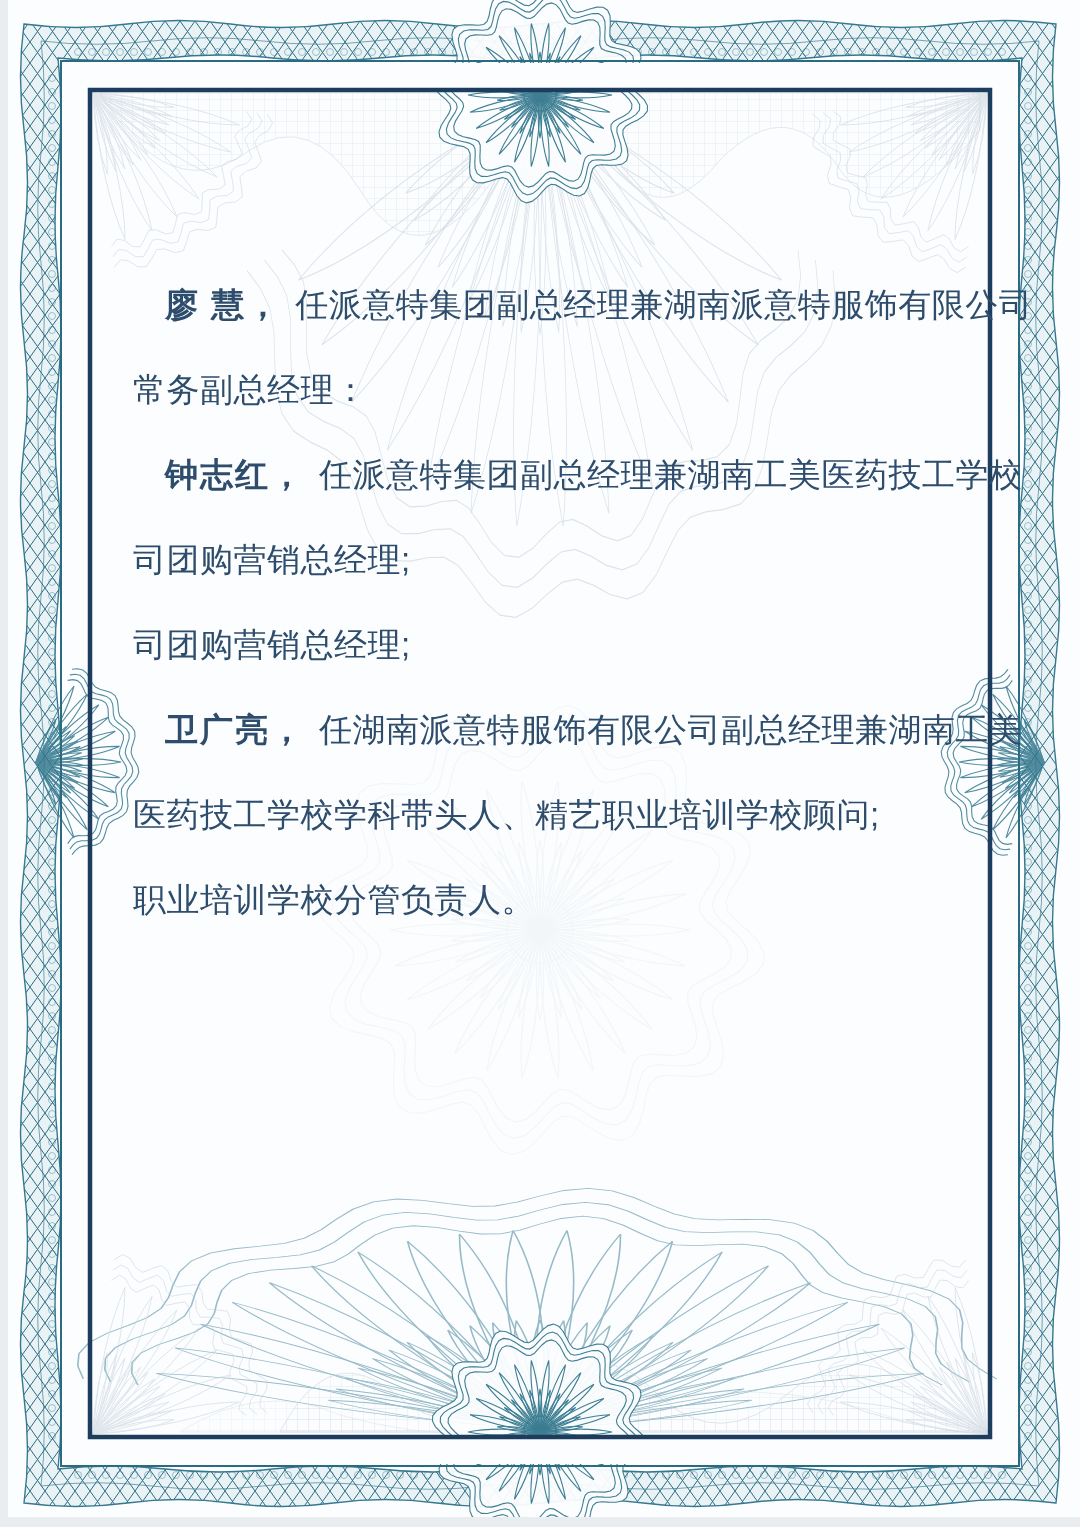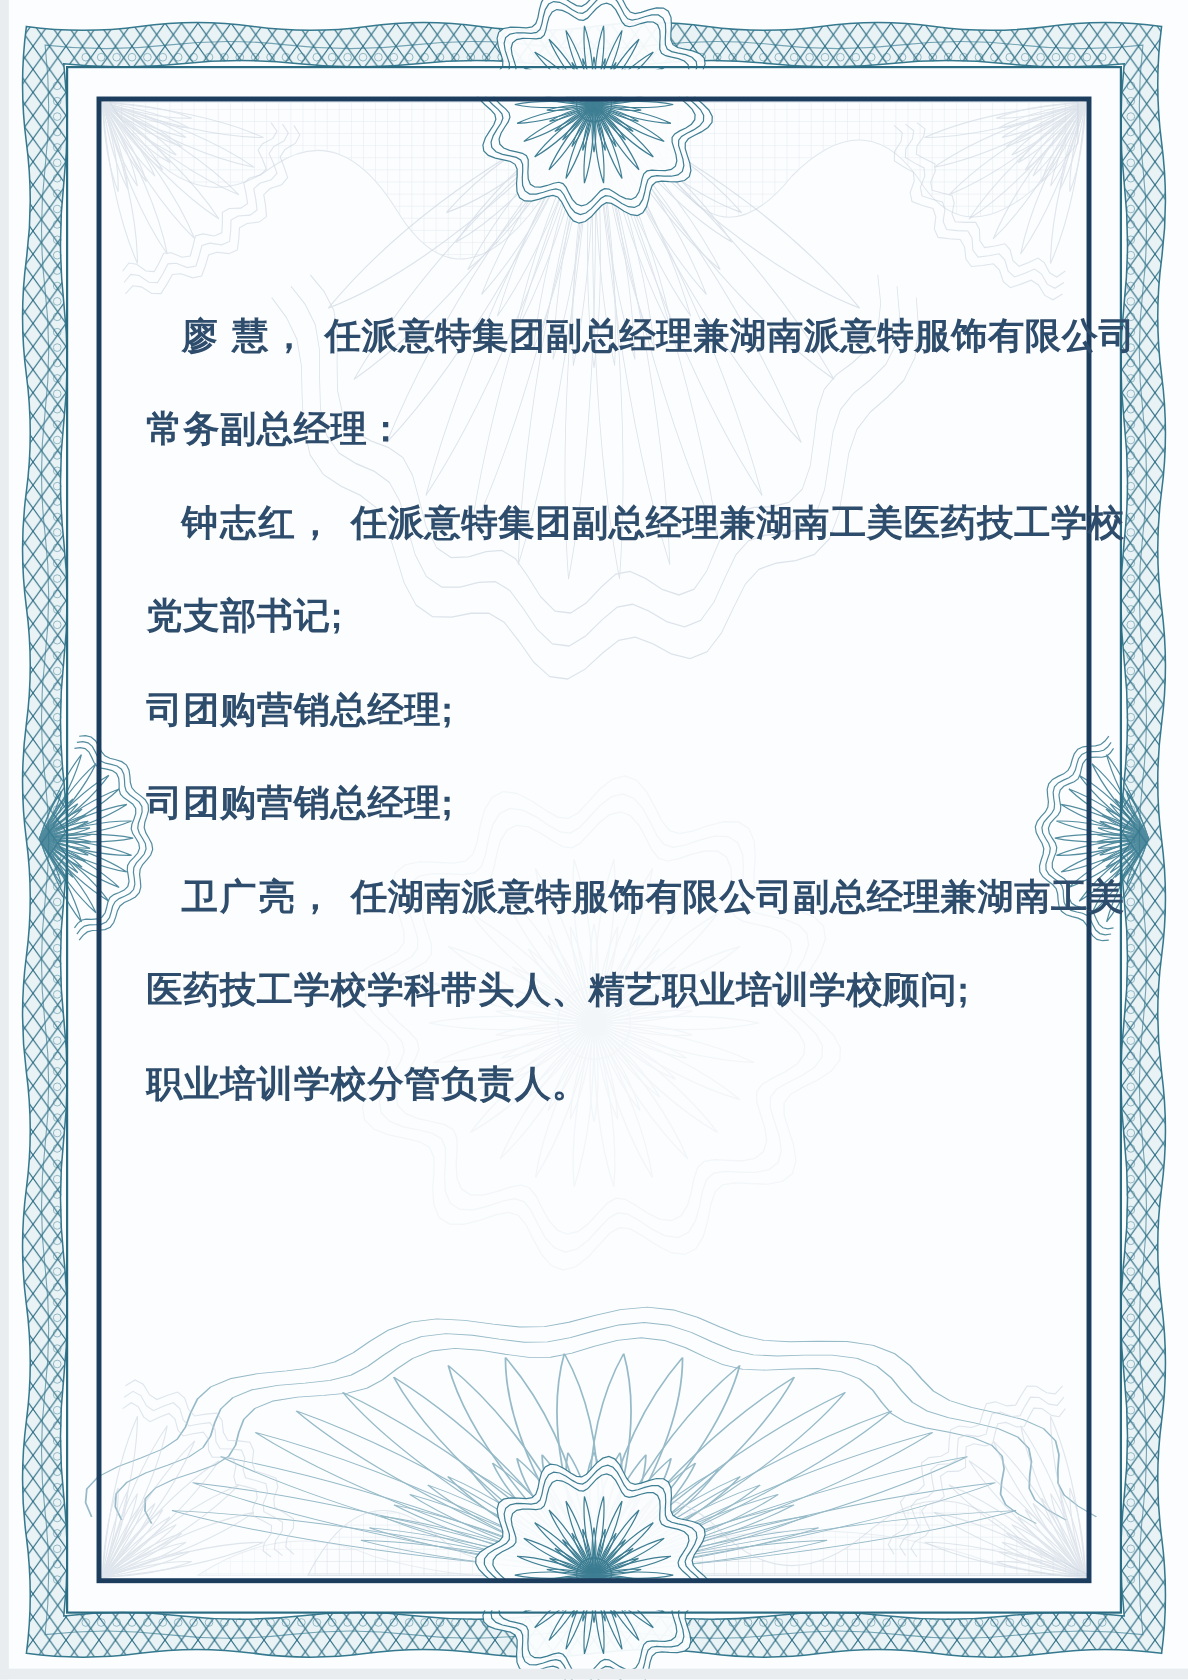--- a/index.html
+++ b/index.html
@@ -12,21 +12,21 @@
   .content{
     position:absolute;left:133px;top:262px;width:860px;
     z-index:2;
   }
   .line{
     height:85px;line-height:85px;font-size:33px;
     letter-spacing:0.5px;white-space:nowrap;
   }
   .pname{font-weight:bold;letter-spacing:2px;margin-right:14px;margin-left:32px;}
   .pname:empty{display:none;}
-  .ltext{font-weight:700;}
+  .ltext{font-weight:400;}
 </style>
 </head>
 <body>
 
 <div class="page">
   <svg id="deco" viewBox="0 0 1080 1527" width="1080" height="1527" xmlns="http://www.w3.org/2000/svg">
       <defs>
     <pattern id="lat" width="15" height="21" patternUnits="userSpaceOnUse">
       <path d="M0 0L15 21M15 0L0 21" fill="none" stroke="#2a6b82" stroke-width="1"></path>
     </pattern>
@@ -808,20 +808,19 @@
       <rect x="61" y="61" width="958" height="1405" fill="none" stroke="#2a6b82" stroke-width="2"></rect>
       <rect x="90" y="90" width="900" height="1347" fill="none" stroke="#1d3d5f" stroke-width="4.5"></rect>
       <rect x="0" y="0" width="8" height="1527" fill="#e9edf0"></rect>
       <rect x="0" y="1517" width="1080" height="10" fill="#e9edf0"></rect>
     </svg>
 
   <div class="content" style="color: rgb(46, 76, 107);">
     <div class="line"><span class="pname">廖 慧，</span><span class="ltext">任派意特集团副总经理兼湖南派意特服饰有限公司</span></div>
     <div class="line"><span class="ltext">常务副总经理：</span></div>
     <div class="line"><span class="pname">钟志红，</span><span class="ltext">任派意特集团副总经理兼湖南工美医药技工学校</span></div>
-    <div class="line"><span class="ltext">党支部书记;</span></div>
     <div class="line"><span class="ltext">司团购营销总经理;</span></div>
     <div class="line"><span class="ltext">司团购营销总经理;</span></div>
     <div class="line"><span class="pname">卫广亮，</span><span class="ltext">任湖南派意特服饰有限公司副总经理兼湖南工美</span></div>
     <div class="line"><span class="ltext">医药技工学校学科带头人、精艺职业培训学校顾问;</span></div>
     <div class="line"><span class="ltext">职业培训学校分管负责人。</span></div>
   </div>
 </div>
 
 </body></html>

